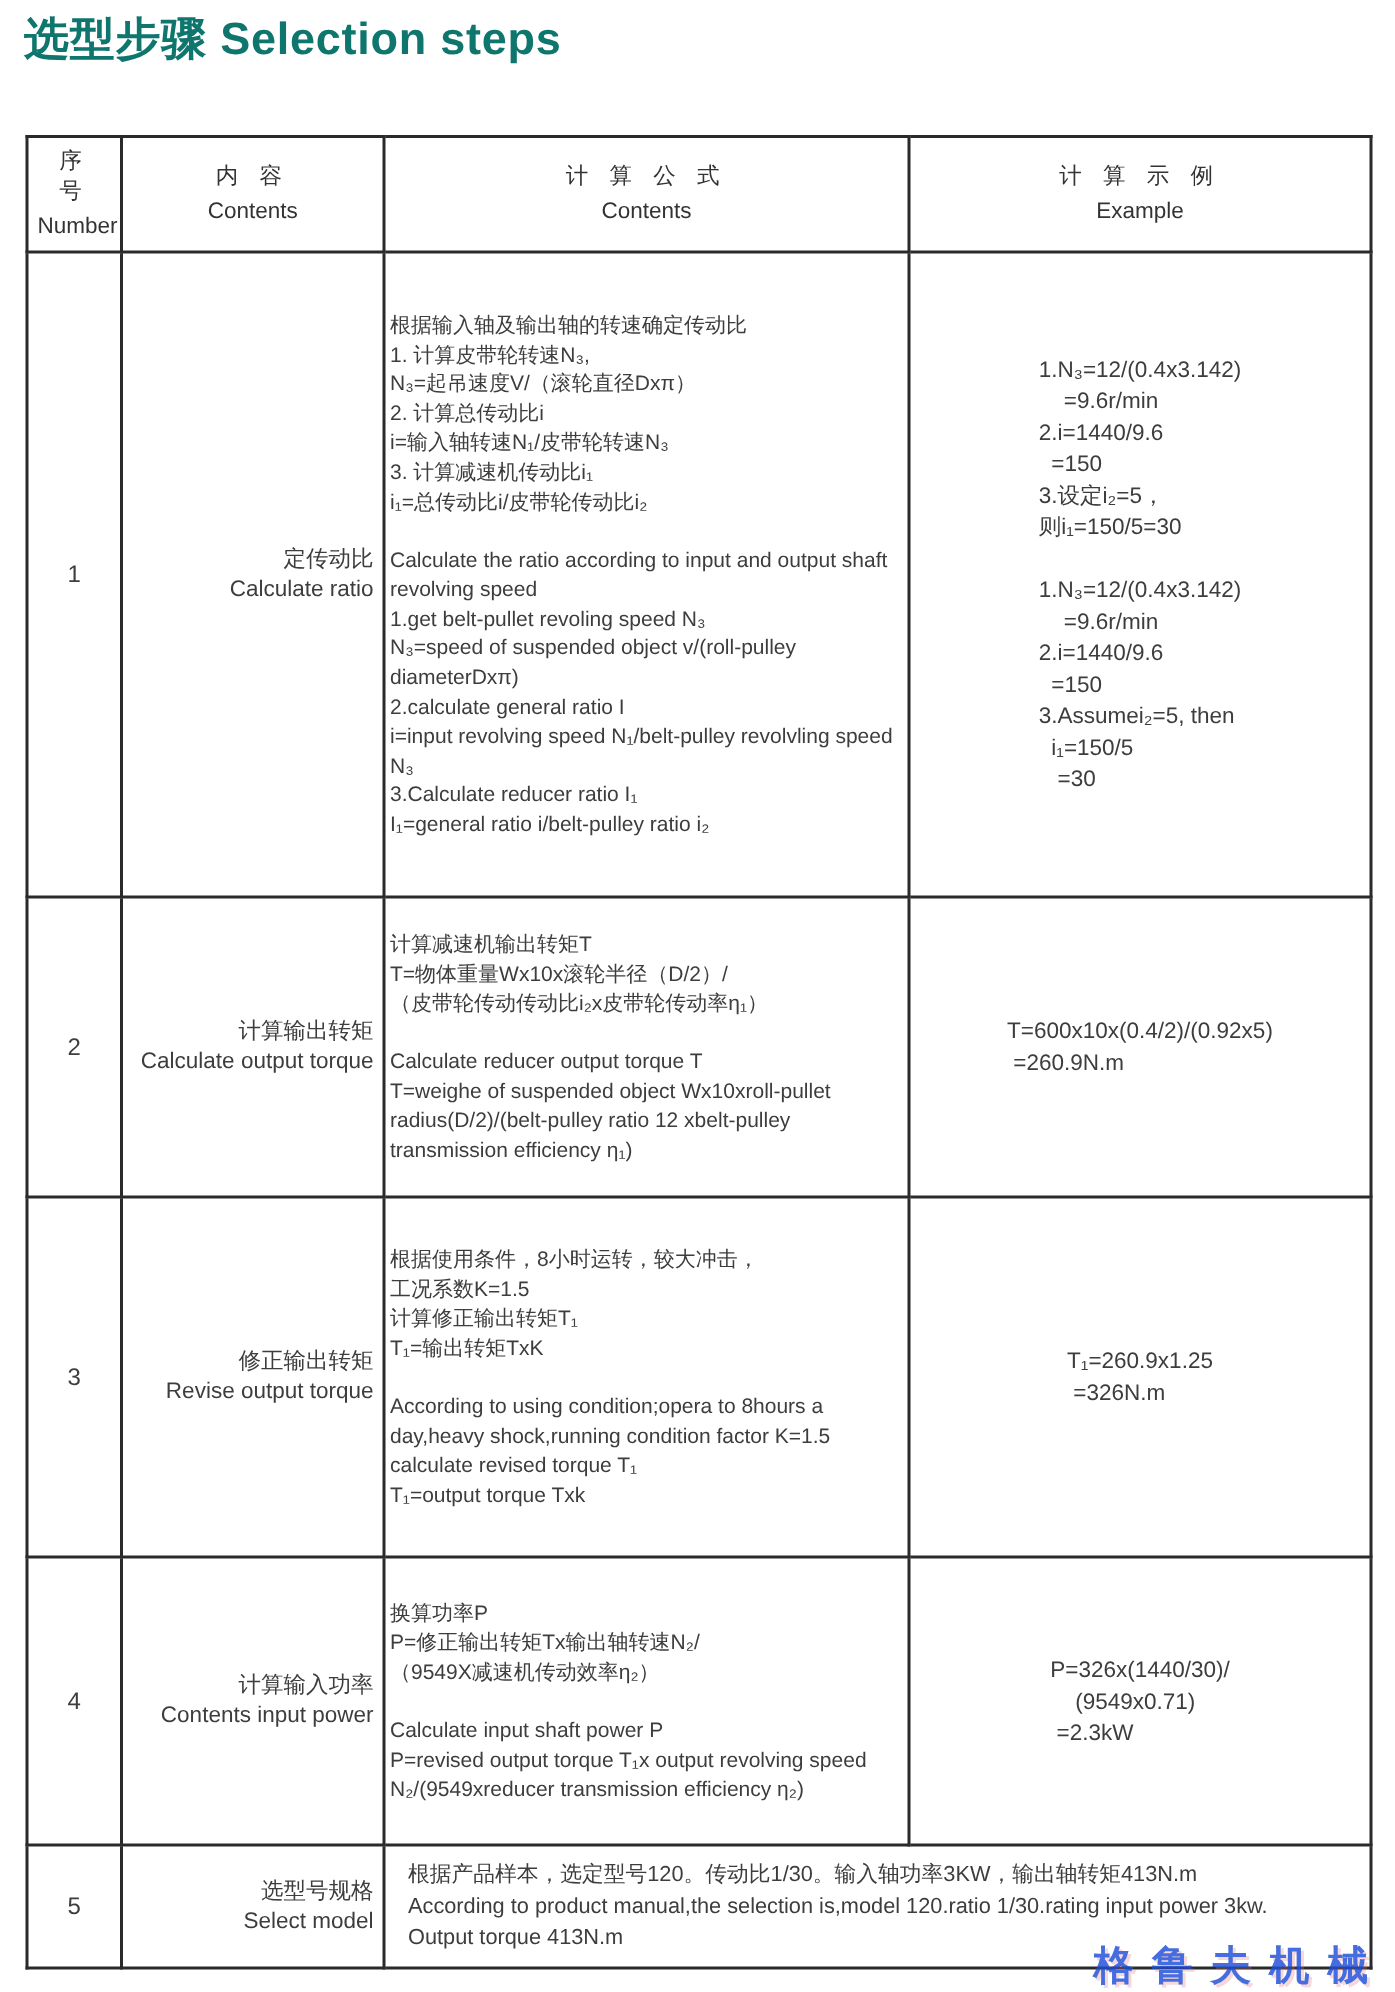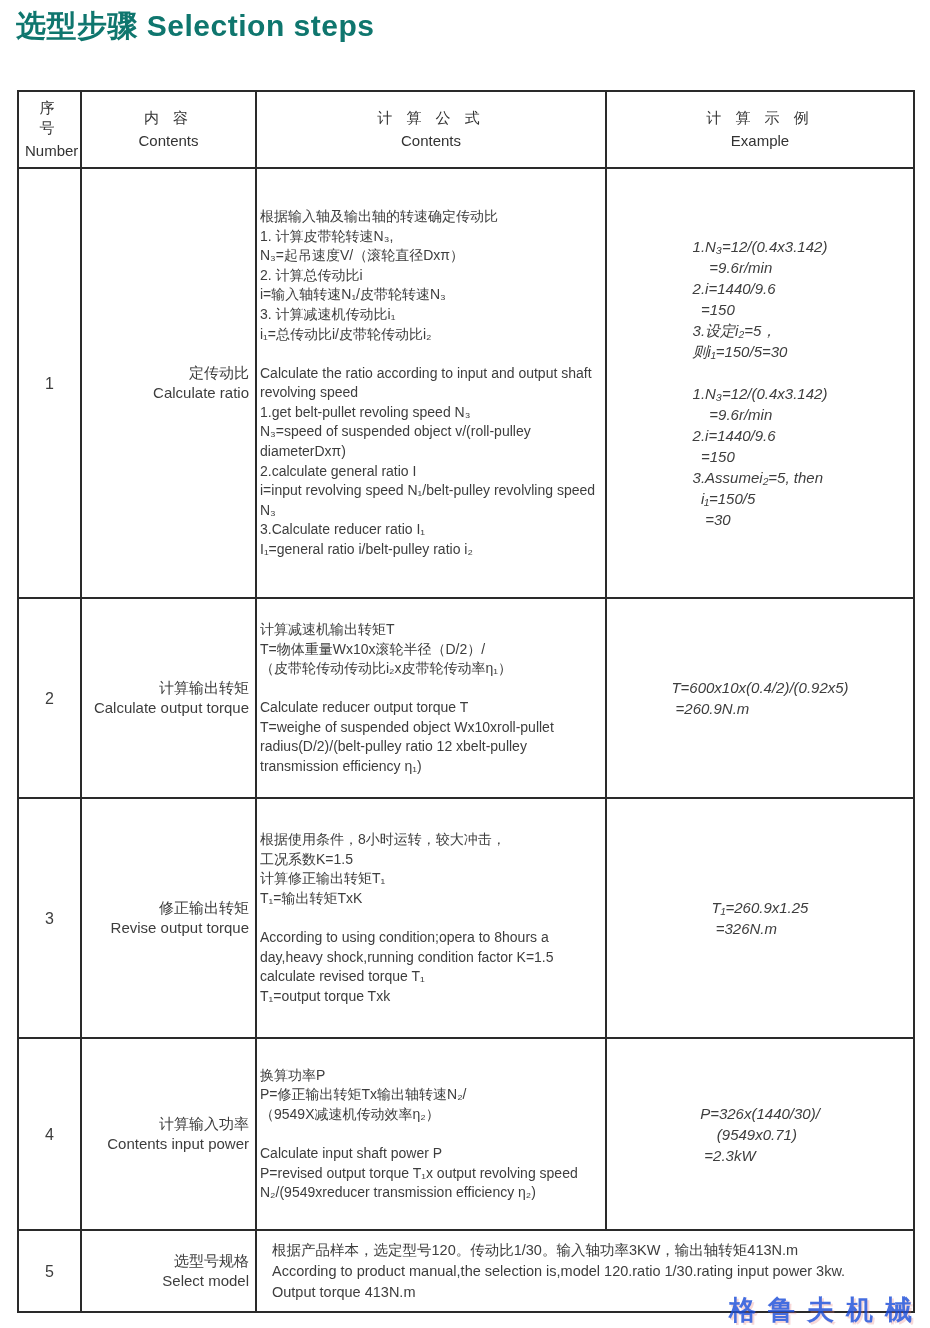--- a/index.html
+++ b/index.html
@@ -52,21 +52,21 @@
 
   td.number-cell{text-align:center;font-size:16px;}
   td.contents-cell{text-align:right;white-space:pre-wrap;}
   td.formula-cell{
     text-align:left;
     white-space:pre-wrap;
     padding:10px 8px 10px 3px;
     font-size:14px;
     line-height:1.4;
   }
-  td.example-cell{text-align:center;font-style:italic;}
+  td.example-cell{text-align:center;}
   td.example-cell .block{
     display:inline-block;
     text-align:left;
     white-space:pre-wrap;
     font-size:15px;
     line-height:1.4;
   }
   td.merged-cell{
     text-align:left;
     white-space:pre-wrap;

